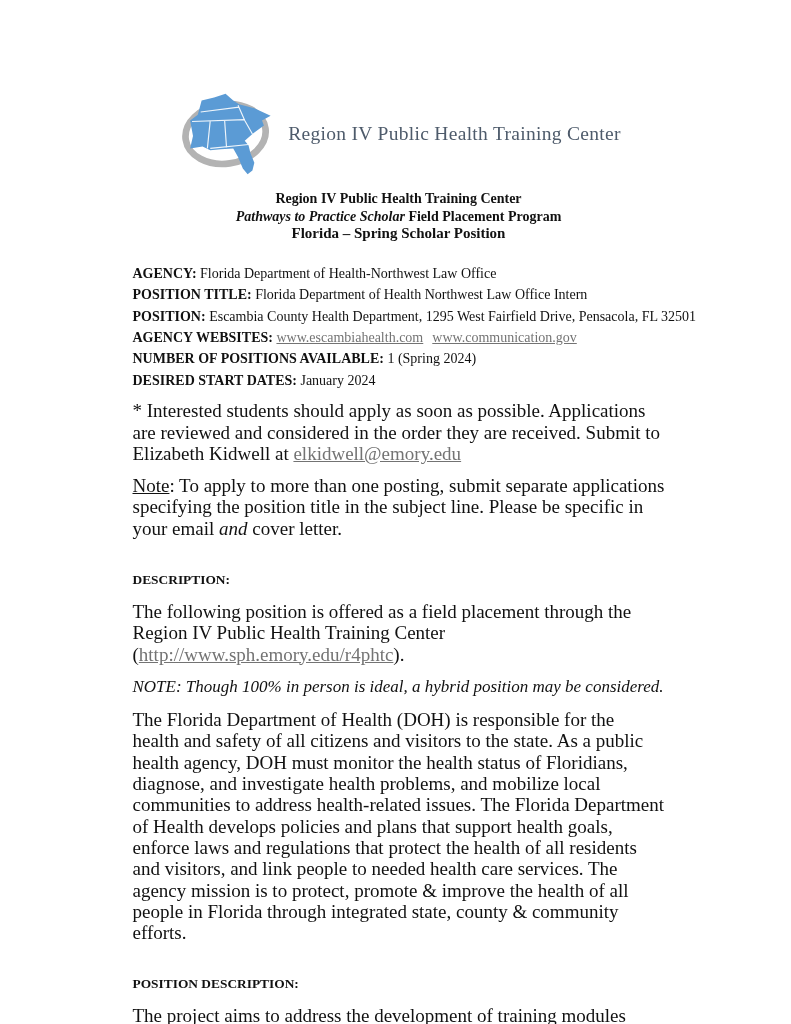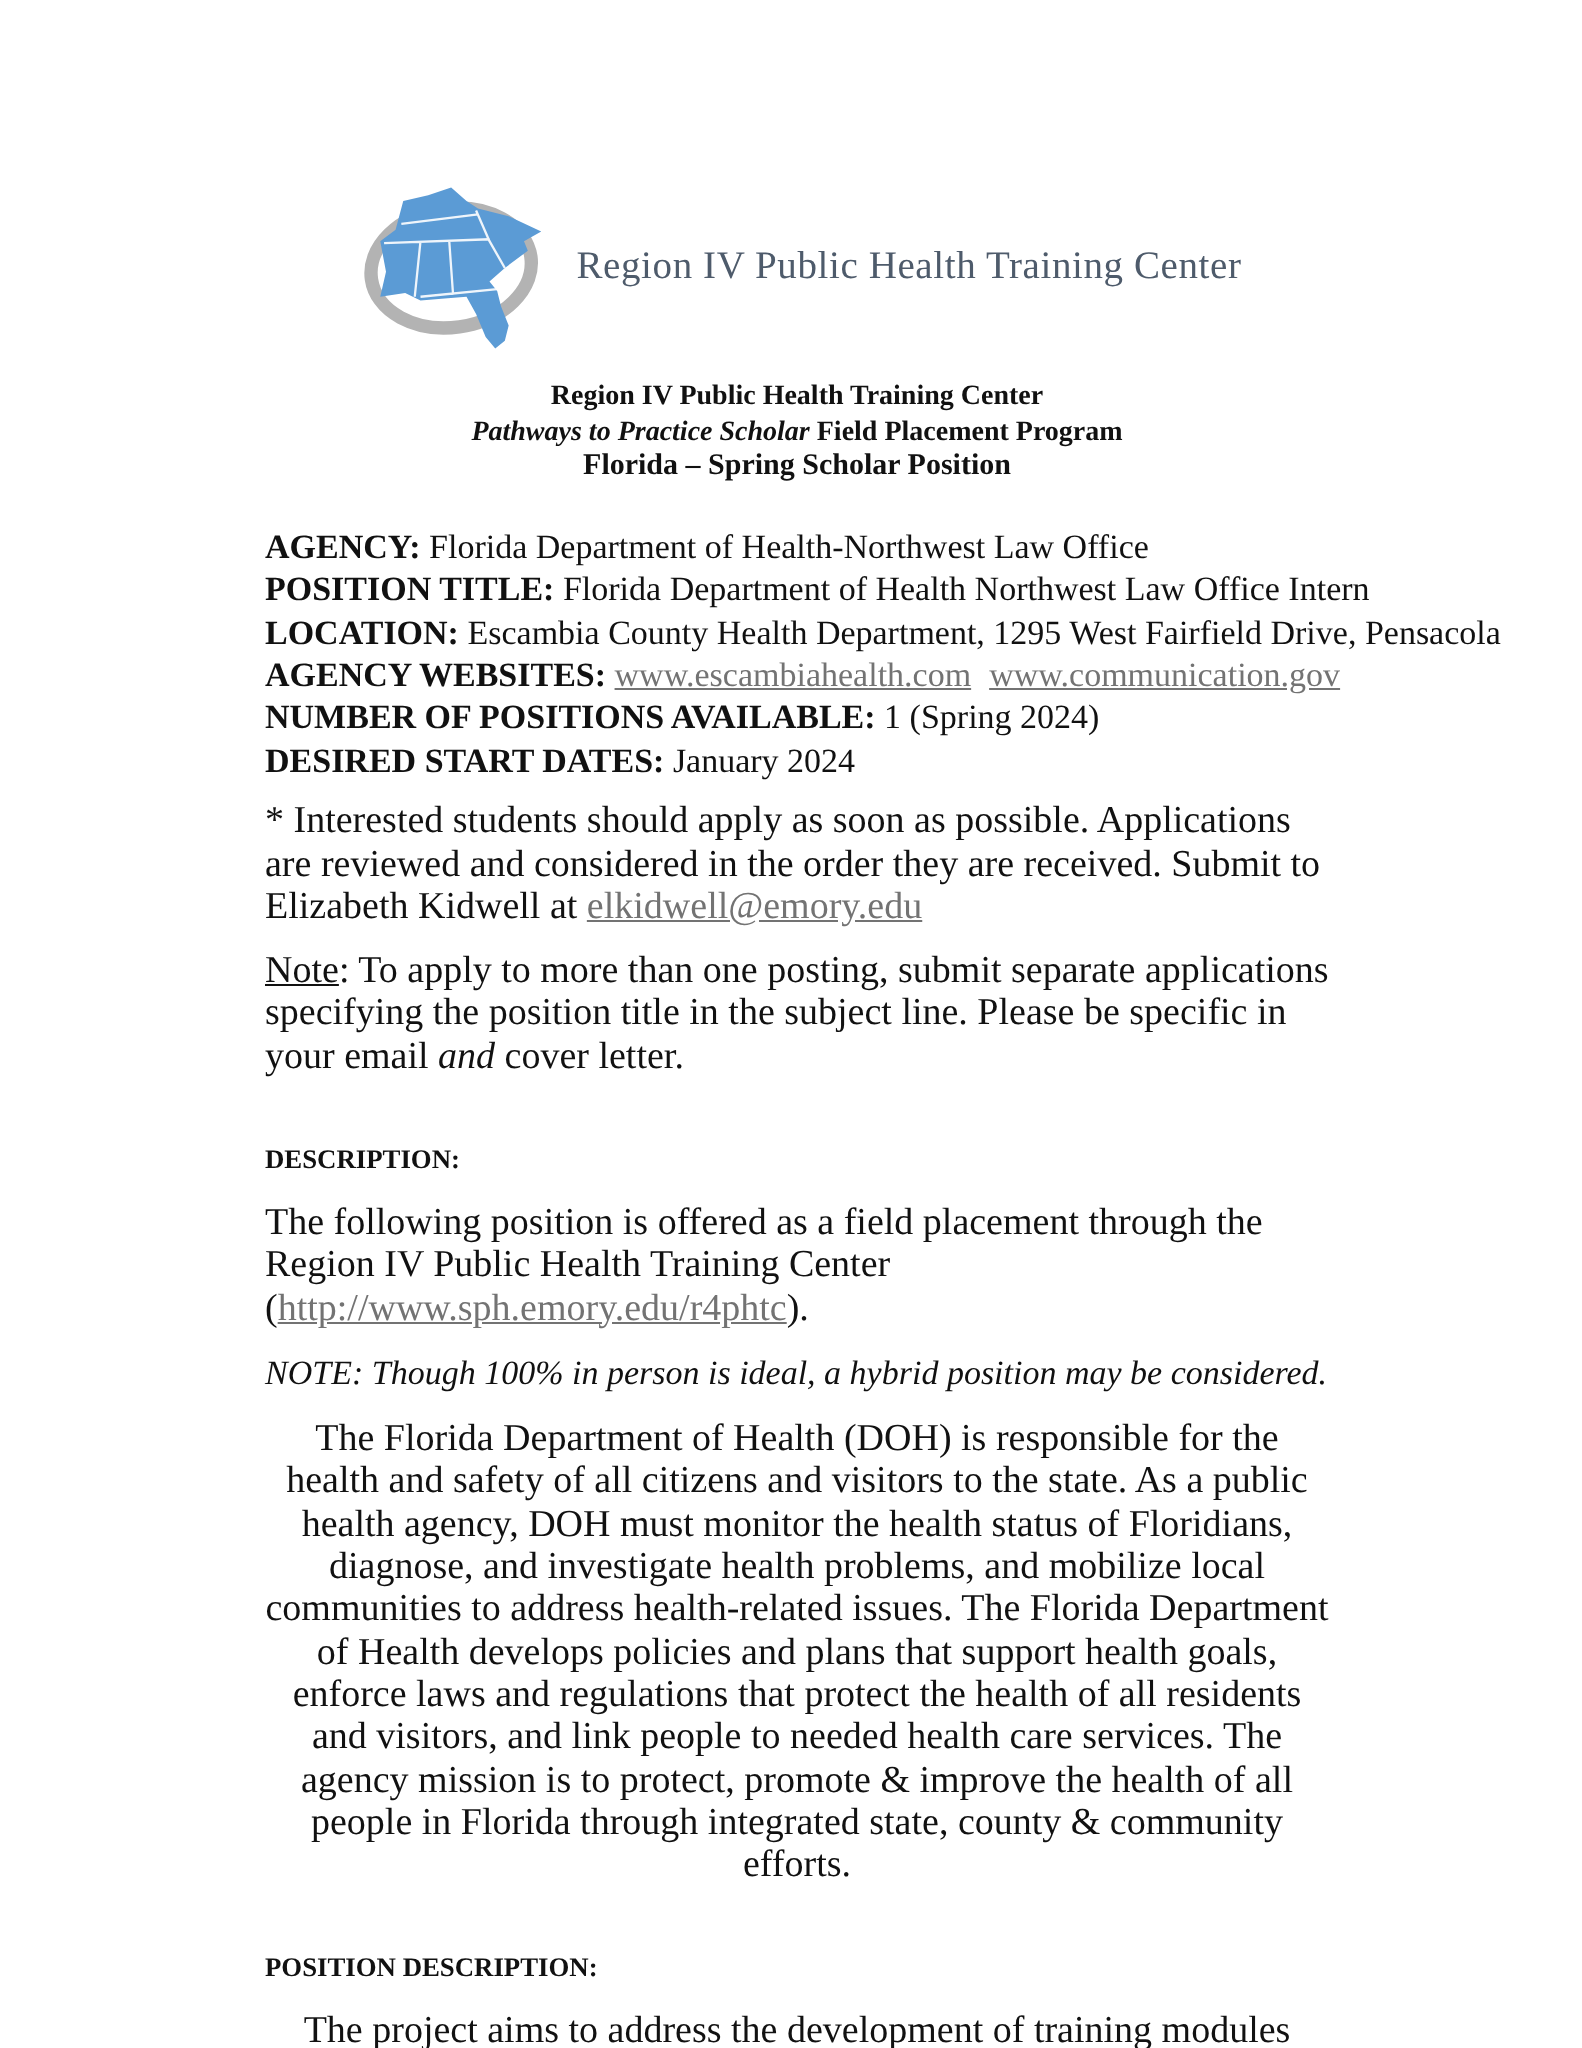--- a/index.html
+++ b/index.html
@@ -35,39 +35,39 @@
   .title-block {
     text-align: center;
     font-weight: bold;
     font-size: 14px;
     line-height: 17.6px;
     margin: 0 0 20px 0;
   }
   .title-block .t2 em { font-style: italic; }
   .title-block .t3 { font-size: 15px; }
   
-  .info { font-size: 17px; line-height: 21.4px; margin: 0 0 9px 0; }
+  .info { font-size: 14px; line-height: 21.4px; margin: 0 0 9px 0; }
   .info .row { white-space: nowrap; }
   .info b { font-weight: bold; }
   
   .para { font-size: 19px; line-height: 21.3px; margin: 0 0 11px 0; }
   .link { color: #737373; text-decoration: underline; cursor: pointer; }
   .link2 { margin-left: 9px; }
   .u { text-decoration: underline; }
   .section-heading {
     font-weight: bold;
     font-size: 13.4px;
     margin: 33px 0 13px 0;
   }
   .note-italic {
     font-style: italic;
     font-size: 17px;
     margin: 0 0 12px 0;
   }
-  .big-body { margin: 0 0 12px 0; text-align: center; }
+  .big-body { margin: 0 0 12px 0; }
 </style>
 </head>
 <body>
 
 <div class="page">
 
   <header class="logo-row">
     <svg class="logo-mark" viewBox="0 0 104 96" aria-hidden="true">
       <ellipse cx="50" cy="48" rx="42" ry="31" fill="none" stroke="#b3b3b3" stroke-width="7" transform="rotate(-8 50 48)"></ellipse>
       <path d="M38,10 L50,6 L58,13 L64,17 L80,21 L97,29 L88,34 L90,39 L78,48 L70,55 L74,60 L76,68 L80,78 L78,86 L73,90 L68,84 L63,72 L58,63 L45,64 L34,65 L26,61 L13,63 L16,50 L13,34 L21,28 L25,13 Z" fill="#5b9bd5"></path>
@@ -78,21 +78,21 @@
 
   <section class="title-block">
     <div class="t1">Region IV Public Health Training Center</div>
     <div class="t2"><em>Pathways to Practice Scholar</em><span> Field Placement Program</span></div>
     <div class="t3">Florida – Spring Scholar Position</div>
   </section>
 
   <section class="info">
     <div class="row"><b>AGENCY:</b><span> Florida Department of Health-Northwest Law Office</span></div>
     <div class="row"><b>POSITION TITLE:</b><span> Florida Department of Health Northwest Law Office Intern</span></div>
-    <div class="row"><b>LOCATION:</b><span> Escambia County Health Department, 1295 West Fairfield Drive, Pensacola, FL 32501</span></div>
+    <div class="row"><b>POSITION:</b><span> Escambia County Health Department, 1295 West Fairfield Drive, Pensacola, FL 32501</span></div>
     <div class="row"><b>AGENCY WEBSITES:</b><span>&nbsp;</span><a class="link">www.escambiahealth.com</a><a class="link link2">www.communication.gov</a></div>
     <div class="row"><b>NUMBER OF POSITIONS AVAILABLE:</b><span> 1 (Spring 2024)</span></div>
     <div class="row"><b>DESIRED START DATES:</b><span> January 2024</span></div>
   </section>
 
   <p class="para"><span>* Interested students should apply as soon as possible. Applications are reviewed and considered in the order they are received. Submit to Elizabeth Kidwell at </span><a class="link">elkidwell@emory.edu</a></p>
 
   <p class="para"><span class="u">Note</span><span>: To apply to more than one posting, submit separate applications specifying the position title in the subject line. Please be specific in your email </span><em>and</em><span> cover letter.</span></p>
 
   <div class="section-heading">DESCRIPTION:</div>

